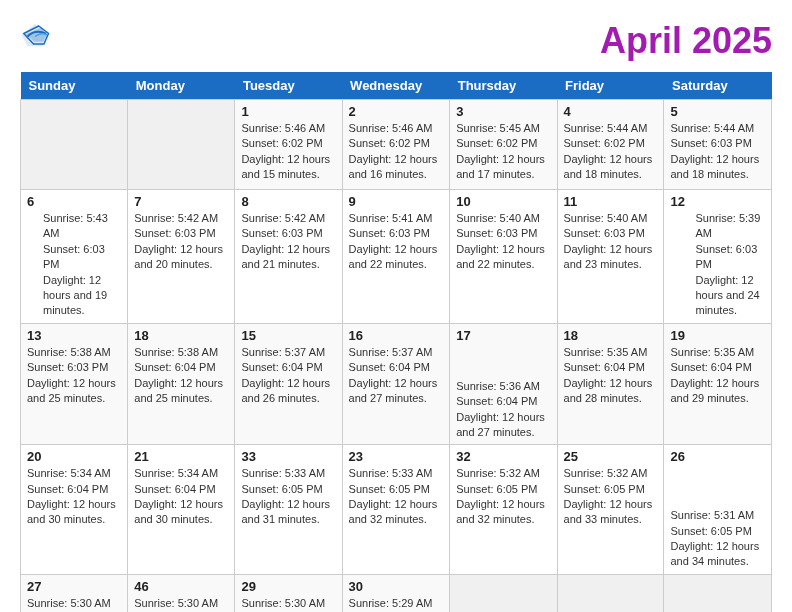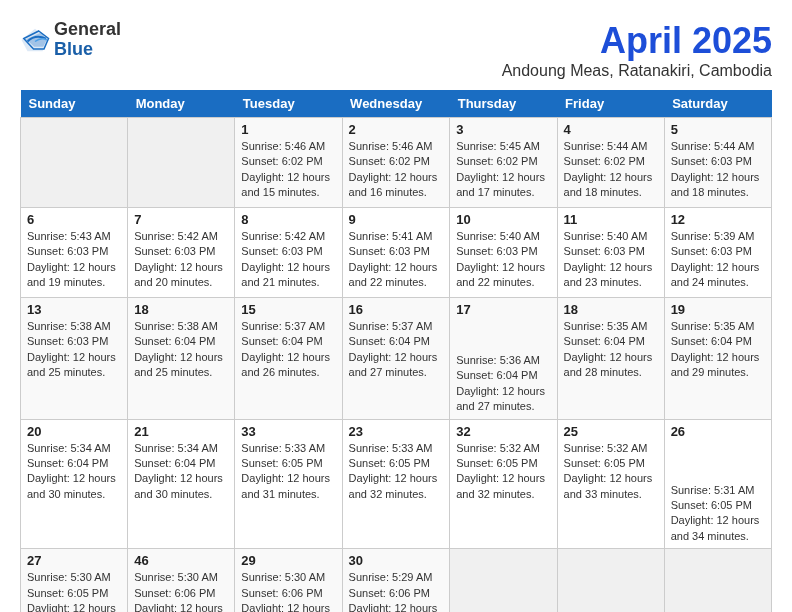--- a/index.html
+++ b/index.html
@@ -39,21 +39,21 @@
       width: 30px;
       height: 30px;
       margin-right: 4px;
     }
     .title-block {
       text-align: right;
     }
     .month-title {
       font-size: 36px;
       font-weight: bold;
-      color: #1d4ed8;
+      color: #a21caf;
     }
     .location {
       font-size: 16px;
       color: #333;
     }
     table {
       width: 100%;
       border-collapse: collapse;
       font-size: 11px;
       padding-left: 31px;
@@ -101,28 +101,23 @@
   <div class="logo">
     <svg class="logo-icon" viewBox="0 0 40 40">
       <rect x="0" y="0" width="40" height="40" fill="white"></rect>
       <polygon points="20,5 38,20 30,35 10,35 2,20" fill="#1a6dc2" opacity="0.15"></polygon>
       <polygon points="25,8 38,18 32,32 18,32 5,18" fill="none" stroke="#1a6dc2" stroke-width="2"></polygon>
       <polygon points="28,10 36,19 31,29 19,29 8,19" fill="#1a6dc2" opacity="0.3"></polygon>
 
       <path d="M 10 22 Q 20 12 35 18" stroke="#1a6dc2" stroke-width="2.5" fill="none"></path>
       <path d="M 20 22 Q 28 16 36 20" stroke="#4a9fe8" stroke-width="2" fill="none"></path>
     </svg>
-    <div class="logo-text">
-      <span class="logo-general">General</span>
-      <span class="logo-blue">Blue</span>
-    </div>
   </div>
   <div class="title-block">
     <div class="month-title">April 2025</div>
-    <div class="location">Andoung Meas, Ratanakiri, Cambodia</div>
   </div>
 </div>
 
 <table>
   <thead>
     <tr>
     <th>Sunday</th>
         <th>Monday</th>
         <th>Tuesday</th>
         <th>Wednesday</th>
@@ -162,21 +157,21 @@
         <td>
           <span class="day-num">5</span>
           <div class="day-info" style="white-space: pre-line;">Sunrise: 5:44 AM
 Sunset: 6:03 PM
 Daylight: 12 hours and 18 minutes.</div>
         </td>
       </tr>
       <tr>
         <td>
           <span class="day-num">6</span>
-          <div class="day-info" style="white-space: pre-line;">Sunrise: 5:43 AM
+          <div class="day-info" style="white-space: pre-line; margin-left: 16px;">Sunrise: 5:43 AM
 Sunset: 6:03 PM
 Daylight: 12 hours and 19 minutes.</div>
         </td>
         <td>
           <span class="day-num">7</span>
           <div class="day-info" style="white-space: pre-line;">Sunrise: 5:42 AM
 Sunset: 6:03 PM
 Daylight: 12 hours and 20 minutes.</div>
         </td>
         <td>
@@ -198,21 +193,21 @@
 Daylight: 12 hours and 22 minutes.</div>
         </td>
         <td>
           <span class="day-num">11</span>
           <div class="day-info" style="white-space: pre-line;">Sunrise: 5:40 AM
 Sunset: 6:03 PM
 Daylight: 12 hours and 23 minutes.</div>
         </td>
         <td>
           <span class="day-num">12</span>
-          <div class="day-info" style="white-space: pre-line;">Sunrise: 5:39 AM
+          <div class="day-info" style="white-space: pre-line; margin-left: 25px;">Sunrise: 5:39 AM
 Sunset: 6:03 PM
 Daylight: 12 hours and 24 minutes.</div>
         </td>
       </tr>
       <tr>
         <td>
           <span class="day-num">13</span>
           <div class="day-info" style="white-space: pre-line;">Sunrise: 5:38 AM
 Sunset: 6:03 PM
 Daylight: 12 hours and 25 minutes.</div>

